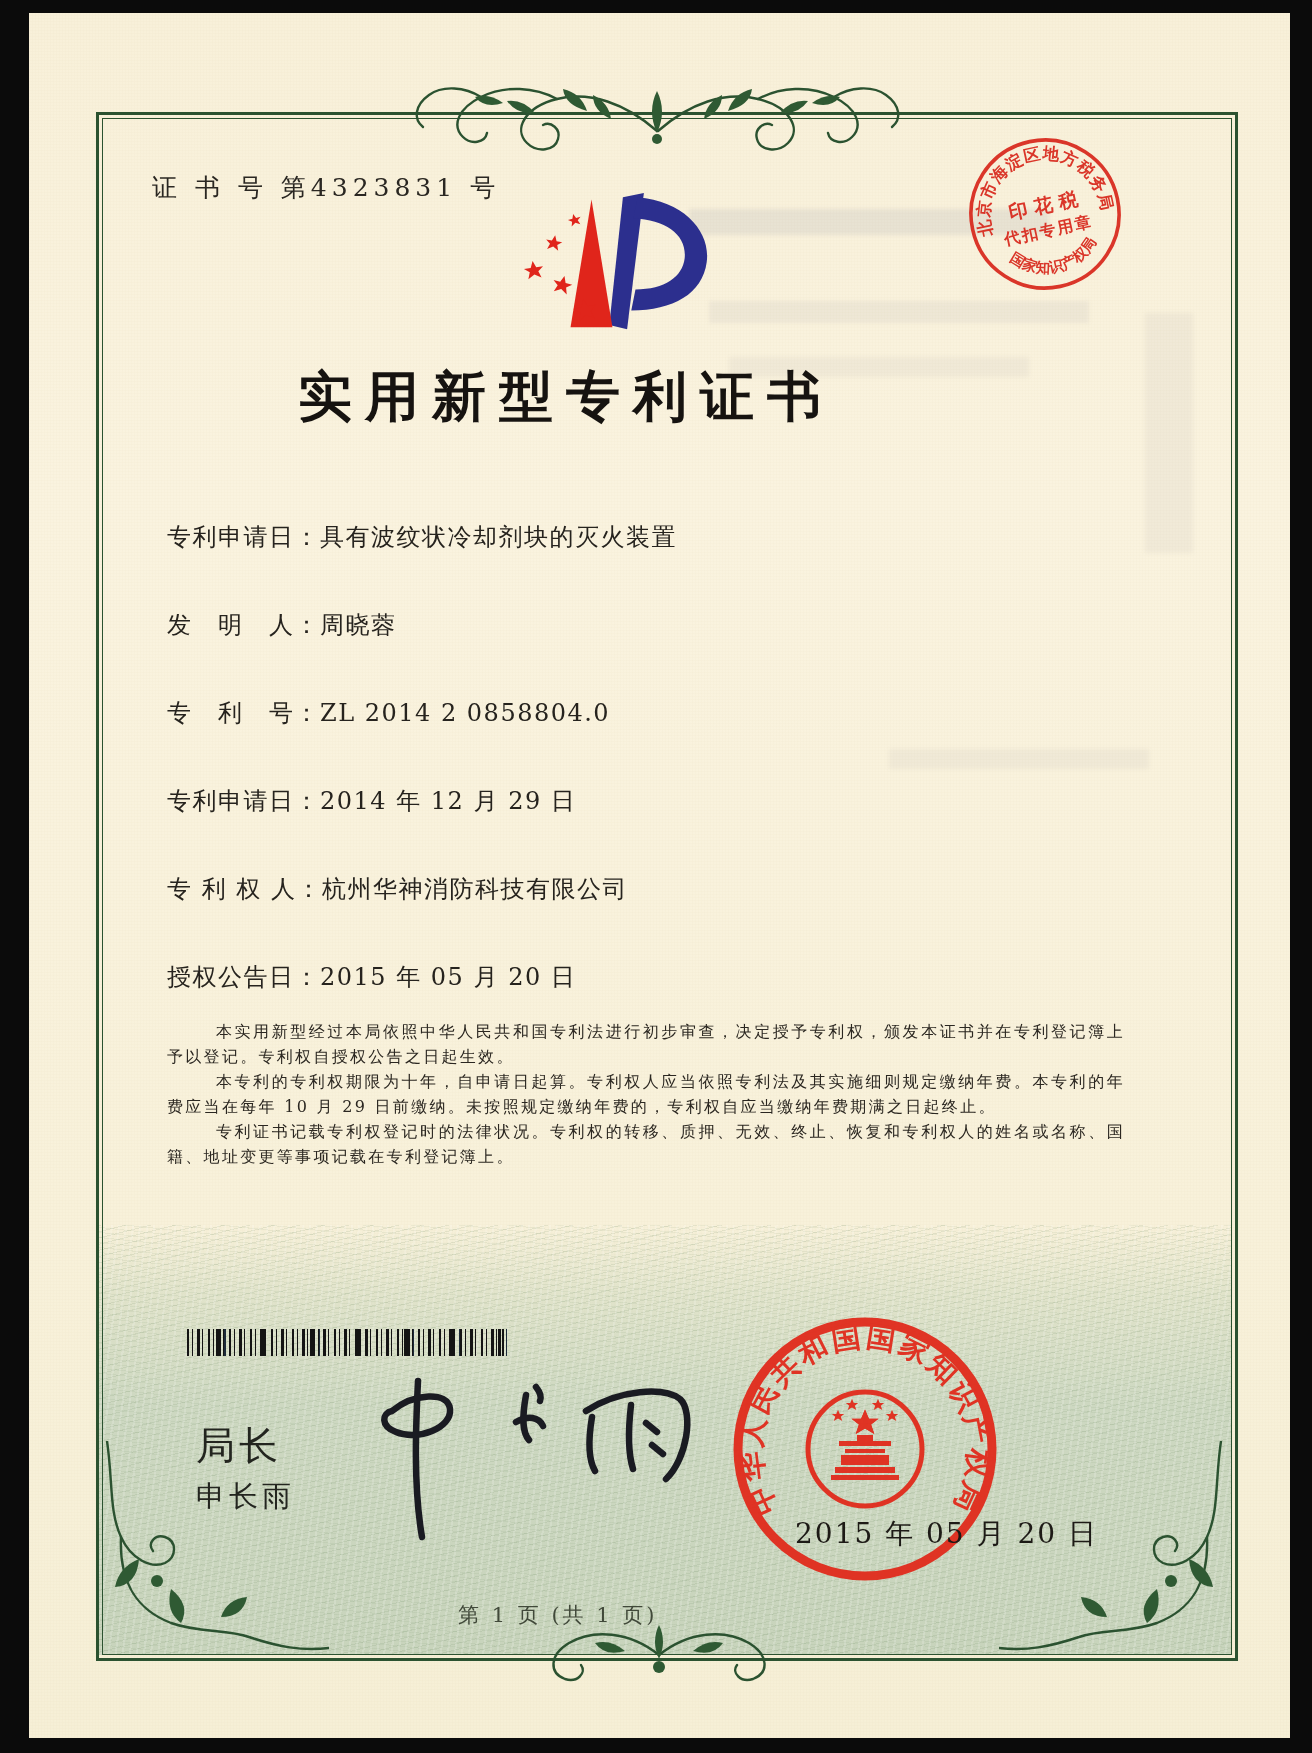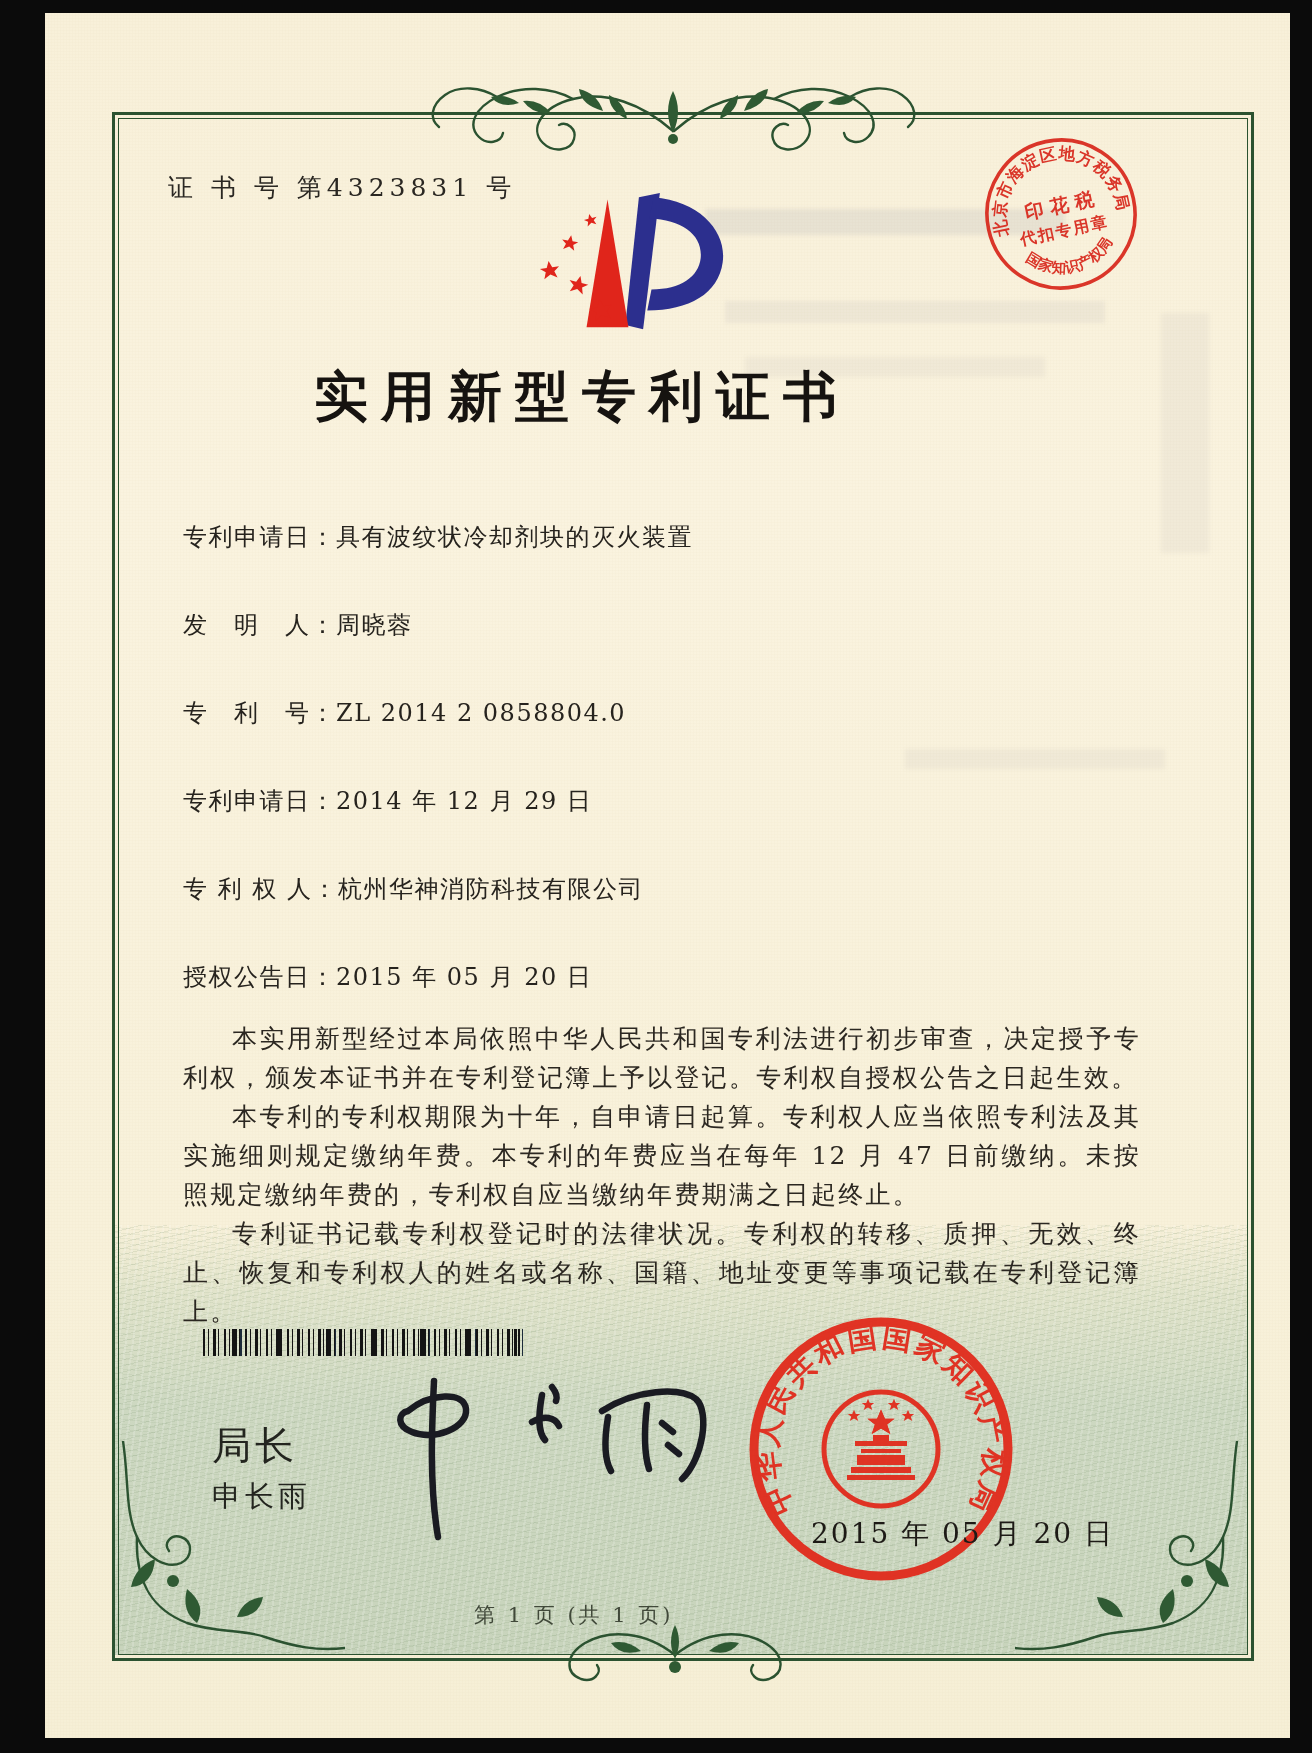--- a/index.html
+++ b/index.html
@@ -1,19 +1,19 @@
 <!DOCTYPE html>
 <html><head>
 <meta charset="utf-8">
 <style>
   html,body{margin:0;padding:0;background:#000;}
   .scan{position:relative;width:1312px;height:1753px;background:#0b0b0b;overflow:hidden;
         font-family:"DejaVu Serif","Liberation Serif",serif;}
   .paper{position:absolute;left:29px;top:13px;right:22px;bottom:15px;
-         background:linear-gradient(180deg,#f8f0d9 0%,#faf3df 28%,#f8f1da 70%,#f6efd6 100%);margin-left:16px;}
+         background:linear-gradient(180deg,#f8f0d9 0%,#faf3df 28%,#f8f1da 70%,#f6efd6 100%);}
   .paper::before{content:"";position:absolute;inset:0;pointer-events:none;opacity:.5;
      background:repeating-linear-gradient(0deg,rgba(205,185,145,.07) 0 1px,transparent 1px 3px),
                 repeating-linear-gradient(90deg,rgba(205,185,145,.07) 0 1px,transparent 1px 3px);}
   
   .band{position:absolute;left:68px;top:1212px;width:1134px;height:430px;
      background:
        repeating-linear-gradient(98deg,rgba(255,255,255,.16) 0 2px,rgba(0,0,0,0) 2px 7px),
        repeating-linear-gradient(-14deg,rgba(110,140,100,.14) 0 1px,rgba(0,0,0,0) 1px 6px),
        repeating-linear-gradient(6deg,rgba(120,150,110,.10) 0 1px,rgba(0,0,0,0) 1px 5px),
        linear-gradient(180deg,rgba(203,215,189,0) 0%,rgba(203,215,189,.5) 16%,#cdd8c1 42%,#c8d4bc 100%);}
@@ -23,22 +23,22 @@
   .frame::after{content:"";position:absolute;inset:3px;border:1px solid #2b5230;}
   .orn{position:absolute;stroke:#2b5230;fill:none;stroke-width:2.4;stroke-linecap:round;}
   .orn .lf{fill:#2f5a33;stroke:none;}
   
   .certno{position:absolute;left:123px;top:158px;font-size:25px;letter-spacing:5px;color:#2a2722;white-space:nowrap;}
   .title{position:absolute;left:67px;top:348px;width:940px;text-align:center;
          font-size:54px;font-weight:700;letter-spacing:13px;color:#161310;}
   .field{position:absolute;left:138px;font-size:24px;color:#26231e;letter-spacing:1.5px;white-space:nowrap;}
   .f0{top:508px}.f1{top:596px}.f2{top:684px}.f3{top:772px}.f4{top:860px}.f5{top:948px}
   .bodytext{position:absolute;left:138px;top:1006px;width:958px;}
-  .bodytext p{margin:0;text-indent:49px;text-align:justify;font-size:25px;
-              line-height:39px;letter-spacing:2.3px;color:#2b2721;}
+  .bodytext p{margin:0;text-indent:49px;text-align:justify;font-size:16px;
+              line-height:25px;letter-spacing:2.3px;color:#2b2721;}
   .barcode{position:absolute;left:158px;top:1316px;width:320px;height:27px;
      background:
       repeating-linear-gradient(90deg,#141414 0 2px,transparent 2px 5px,#141414 5px 6px,transparent 6px 10px,#141414 10px 13px,transparent 13px 15px,#141414 15px 16px,transparent 16px 21px),
       repeating-linear-gradient(90deg,transparent 0 29px,#141414 29px 32px,transparent 32px 37px,#1d2b3a 37px 39px,transparent 39px 47px);}
   .issuer-title{position:absolute;left:167px;top:1406px;font-size:39px;color:#23251f;letter-spacing:4px;}
   .issuer-name{position:absolute;left:167px;top:1464px;font-size:29px;color:#23251f;letter-spacing:4px;text-align:center;}
   .sig{position:absolute;left:301px;top:1352px;}
   .footer{position:absolute;left:429px;top:1588px;width:300px;text-align:left;
           font-size:21px;color:#41493a;letter-spacing:3px;}
   .seal-date{position:absolute;left:766px;top:1502px;font-size:28px;color:#1d1a16;letter-spacing:2px;white-space:nowrap;}
@@ -145,21 +145,21 @@
 
     <div class="field f0"><span>专利申请日：</span><span>具有波纹状冷却剂块的灭火装置</span></div>
     <div class="field f1"><span>发　明　人：</span><span>周晓蓉</span></div>
     <div class="field f2"><span>专　利　号：</span><span>ZL 2014 2 0858804.0</span></div>
     <div class="field f3"><span>专利申请日：</span><span>2014 年 12 月 29 日</span></div>
     <div class="field f4"><span>专 利 权 人：</span><span>杭州华神消防科技有限公司</span></div>
     <div class="field f5"><span>授权公告日：</span><span>2015 年 05 月 20 日</span></div>
 
     <div class="bodytext">
       <p>本实用新型经过本局依照中华人民共和国专利法进行初步审查，决定授予专利权，颁发本证书并在专利登记簿上予以登记。专利权自授权公告之日起生效。</p>
-      <p>本专利的专利权期限为十年，自申请日起算。专利权人应当依照专利法及其实施细则规定缴纳年费。本专利的年费应当在每年 12 月 47 日前缴纳。未按照规定缴纳年费的，专利权自应当缴纳年费期满之日起终止。</p>
+      <p>本专利的专利权期限为十年，自申请日起算。专利权人应当依照专利法及其实施细则规定缴纳年费。本专利的年费应当在每年 10 月 29 日前缴纳。未按照规定缴纳年费的，专利权自应当缴纳年费期满之日起终止。</p>
       <p>专利证书记载专利权登记时的法律状况。专利权的转移、质押、无效、终止、恢复和专利权人的姓名或名称、国籍、地址变更等事项记载在专利登记簿上。</p>
     </div>
 
     <div class="barcode"></div>
 
     <div class="issuer-title">局长</div>
     <div class="issuer-name">申长雨</div>
 
     <svg class="sig" width="380" height="185" viewBox="0 0 380 185">
       <g fill="none" stroke="#1a1b22" stroke-width="6.5" stroke-linecap="round" stroke-linejoin="round">

